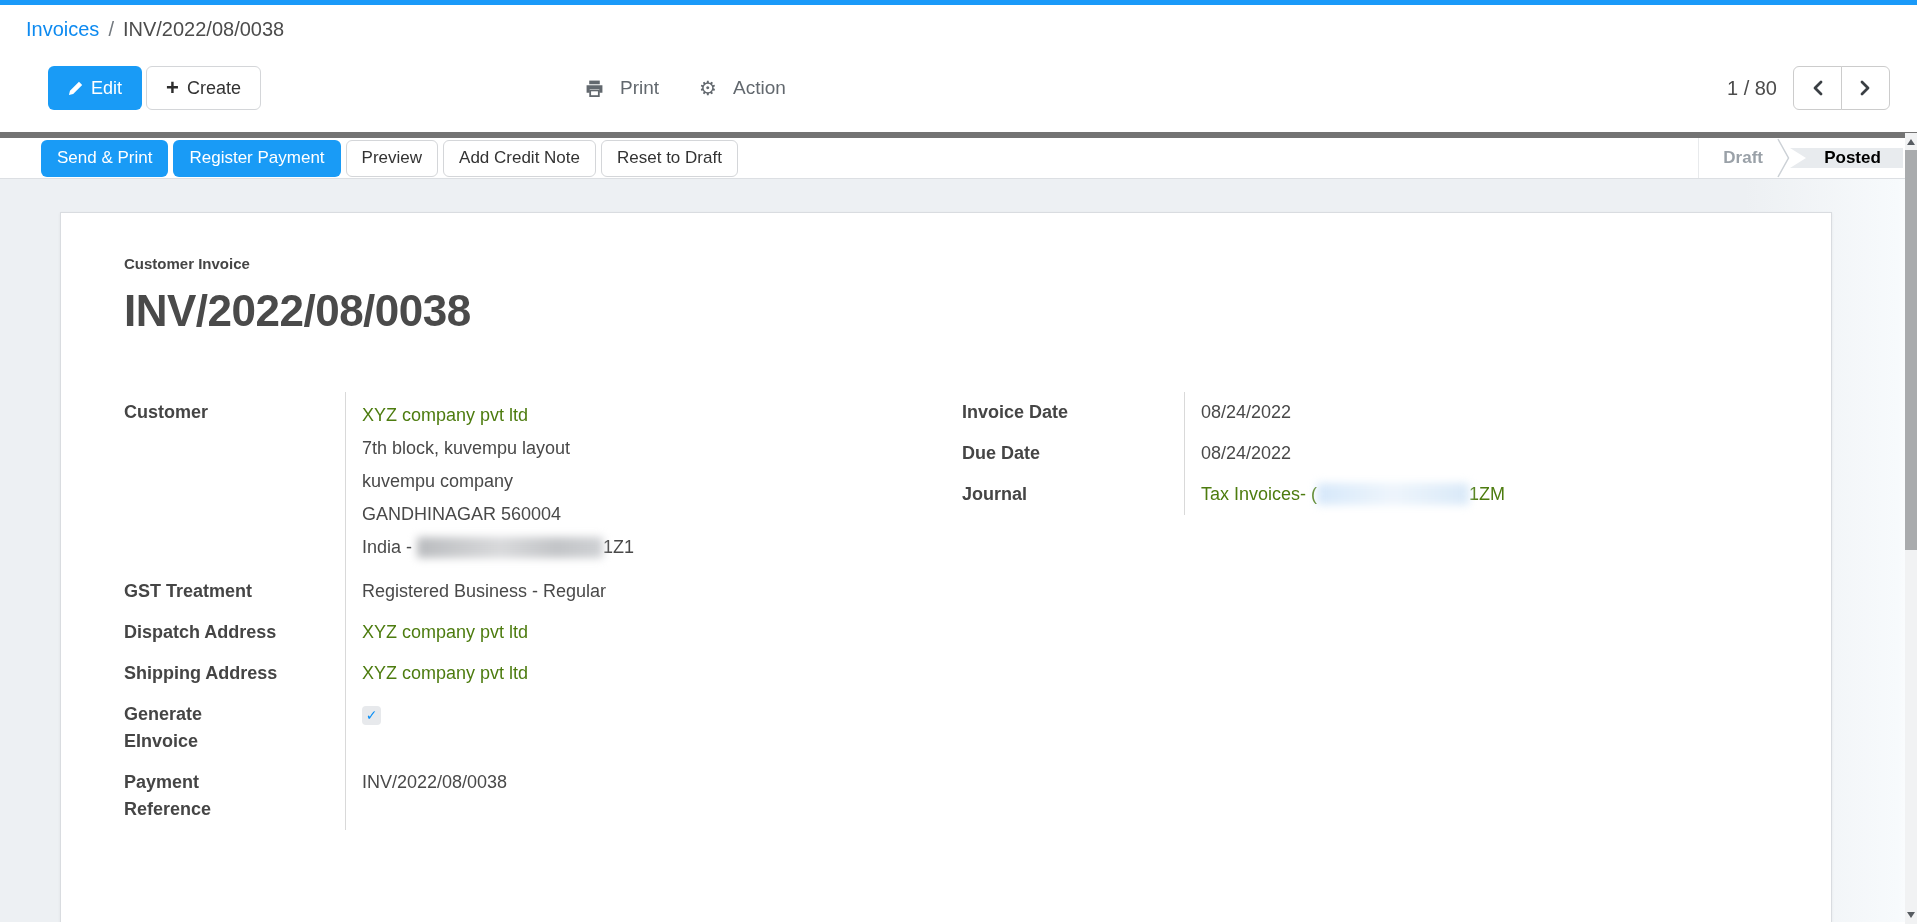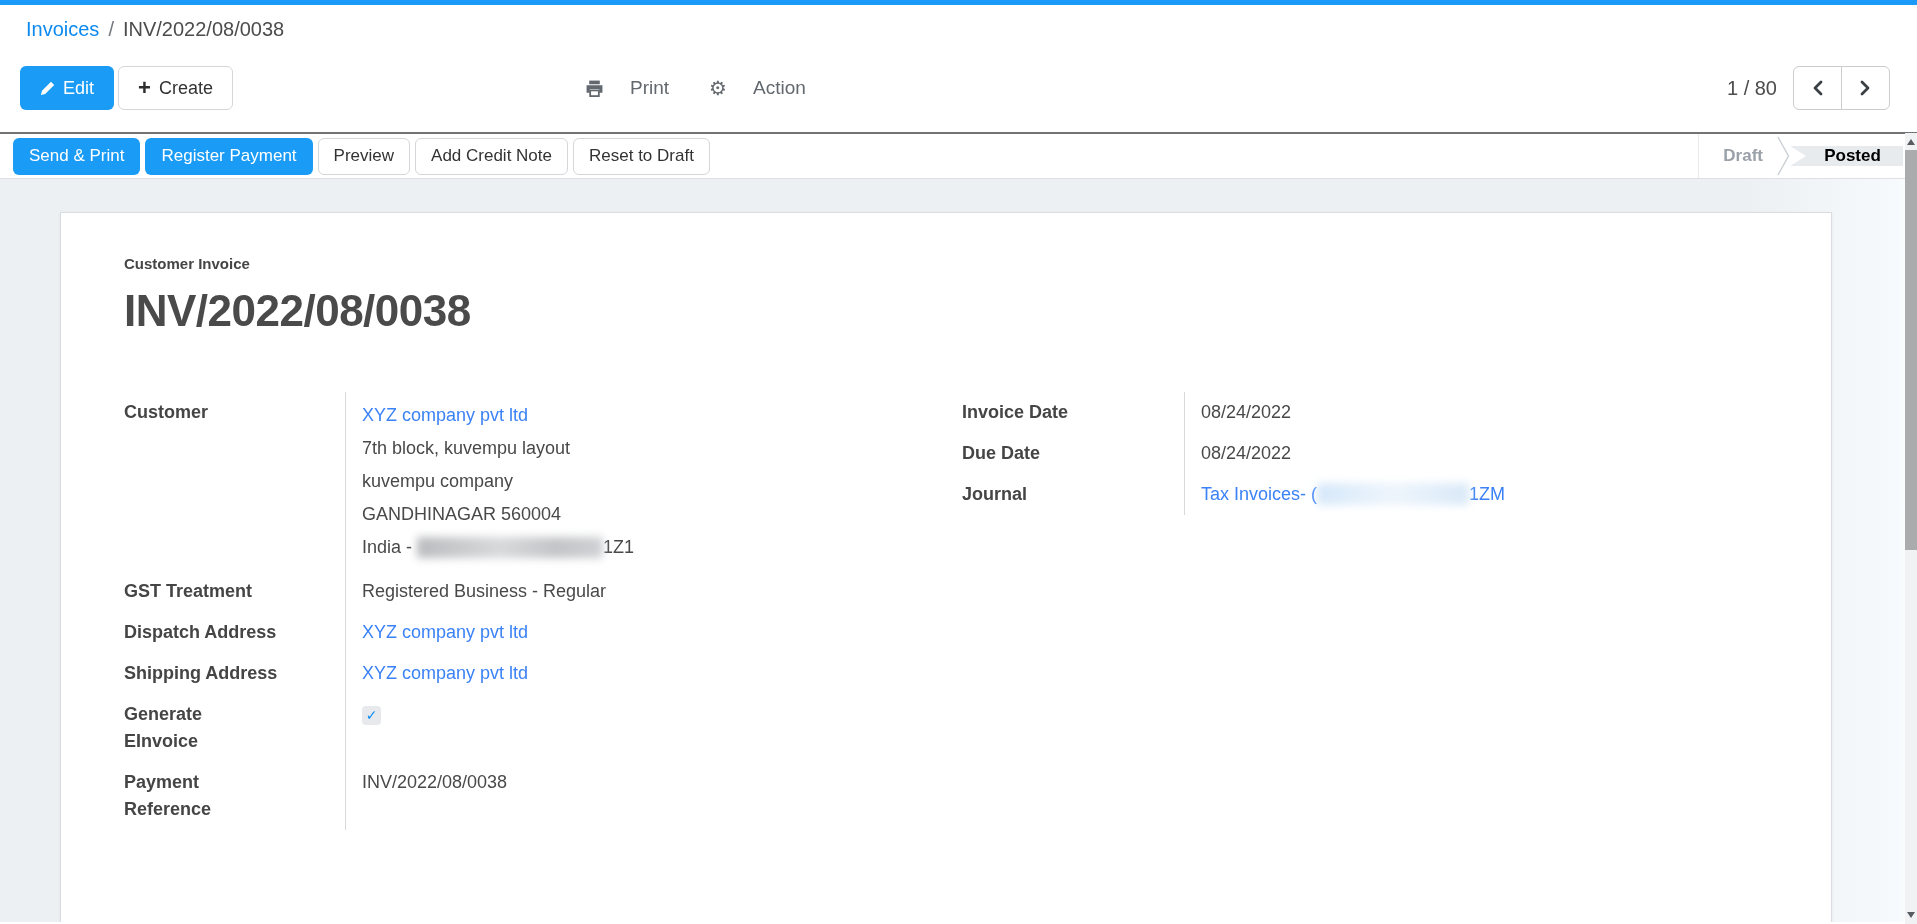--- a/index.html
+++ b/index.html
@@ -11,39 +11,39 @@
 
   
   .breadcrumb-row { padding:13px 0 5px 26px; font-size:20px; height:46px; }
   .bc-link { color:#0d8af0; text-decoration:none; cursor:pointer; }
   .bc-sep { color:#73797f; padding:0 9px; }
   .bc-current { color:#4c4c4c; }
 
   
   .control-row { position:relative; display:flex; align-items:flex-start; padding:15px 27px 22px 20px; height:81px; }
   .btn { display:inline-flex; align-items:center; justify-content:center; border-radius:6px;
-         font-size:18px; cursor:pointer; border:1px solid transparent; background:#fff; white-space:nowrap; }
+         font-size:18px; cursor:pointer; border:1px solid transparent; background:#fff; white-space:nowrap;margin-left:28px; }
   .btn-lg { height:44px; padding:0 19px; }
   .btn-primary { background:#199bf6; color:#fff; }
   .btn-default { border-color:#d4d6d9; color:#333; }
   .btn + .btn { margin-left:4px; }
   .btn .ic { margin-right:8px; display:inline-flex; }
   .center-actions { position:absolute; left:585px; top:15px; height:44px; display:flex; align-items:center; gap:40px; }
-  .flat-action { display:flex; align-items:center; gap:26px; color:#62686e; font-size:19px; cursor:pointer; }
+  .flat-action { display:flex; align-items:center; gap:16px; color:#62686e; font-size:19px; cursor:pointer; }
   .gear-glyph { font-size:20px; color:#62686e; line-height:1; }
   .pager { margin-left:auto; display:flex; align-items:center; gap:16px; }
   .pager-value { font-size:20px; color:#4c4c4c; }
   .pager-btns { display:flex; }
   .pager-btn { width:49px; height:44px; border:1px solid #ccc; background:#fff; display:flex;
                align-items:center; justify-content:center; cursor:pointer; }
   .pager-btn.prev { border-radius:6px 0 0 6px; }
   .pager-btn.next { border-radius:0 6px 6px 0; margin-left:-1px; }
 
   
-  .statusbar { position:relative; height:47px; border-top:2px solid #737373; border-bottom:1px solid #dcdfe3;
+  .statusbar { position:relative; height:47px; border-top:6px solid #737373; border-bottom:1px solid #dcdfe3;
                background:#fff; display:flex; align-items:center; padding-left:13px; }
   .btn-sm { height:37px; padding:0 15px; font-size:17px; }
   .btn-sm + .btn-sm { margin-left:5px; }
   .stages { position:absolute; right:14px; top:0; bottom:0; display:flex; align-items:center; border-left:1px solid #e8eaec; }
   .stage-draft { display:flex; align-items:center; padding:0 14px 0 24px; color:#9aa1a8; font-size:17px; font-weight:600; cursor:pointer; }
   .stage-chev { align-self:center; display:flex; }
   .stage-posted { width:113px; background:#e8ebee; color:#000000; font-size:17px; font-weight:700;
                   display:flex; align-items:center; justify-content:center; padding-left:12px; cursor:pointer;
                   clip-path:polygon(0 0,16px 50%,0 100%,100% 100%,100% 0); }
 
@@ -57,21 +57,21 @@
   .fields { display:flex; margin-top:56px; align-items:flex-start; }
   .fgroup { display:grid; }
   .fgroup-left  { width:832px; grid-template-columns:222px 1fr; }
   .fgroup-right { width:700px; grid-template-columns:223px 1fr;margin-left:6px; }
   .frow { display:contents; }
   .flabel { font-weight:700; color:#454545; font-size:18px; line-height:27px;
             padding:7px 15px 7px 0; border-right:1px solid #d9d9d9; }
   .fvalue { font-size:18px; line-height:27px; padding:7px 0 7px 16px; color:#494949; }
   .wrap2 { max-width:115px; }
   .addr .line, .addr .link-line { line-height:33px; }
-  .link { color:#3b82f6; text-decoration:none; cursor:pointer; }
+  .link { color:#4d7c0f; text-decoration:none; cursor:pointer; }
 
   .redacted { display:inline-block; vertical-align:-5px; border-radius:2px; filter:blur(4px); }
   .redacted-gray { width:186px; height:21px;
       background:linear-gradient(90deg,#b9bbbe,#d8d9db 45%,#c2c4c7 75%,#cfd1d4); }
   .redacted-blue { width:152px; height:22px; vertical-align:-5px;
       background:linear-gradient(90deg,#d6e8fa,#eef5fc 50%,#d9e9f8); }
 
   .checkbox { width:19px; height:19px; border-radius:4px; background:#e7e9ec; display:inline-flex;
               align-items:center; justify-content:center; margin-top:3px; cursor:pointer; }
   .check-glyph { color:#0c8ff5; font-size:14px; font-weight:700; line-height:1; }

